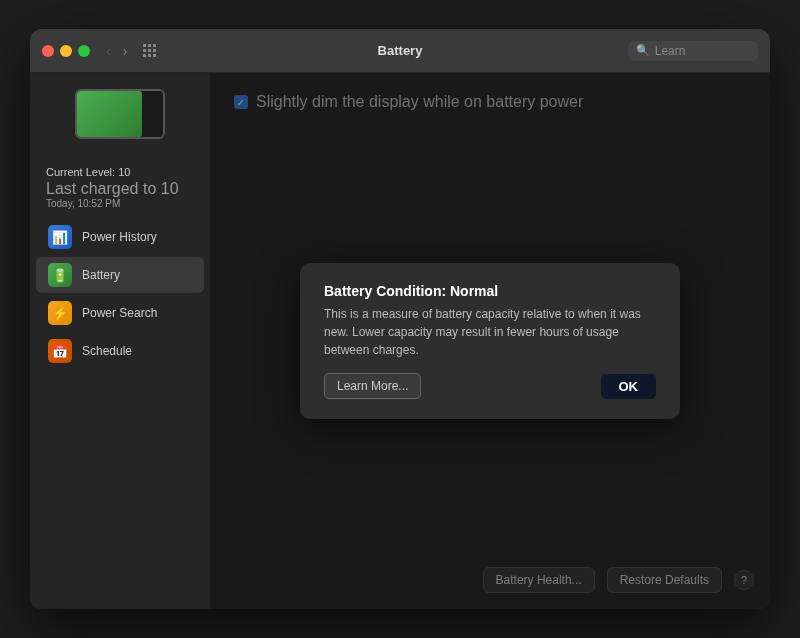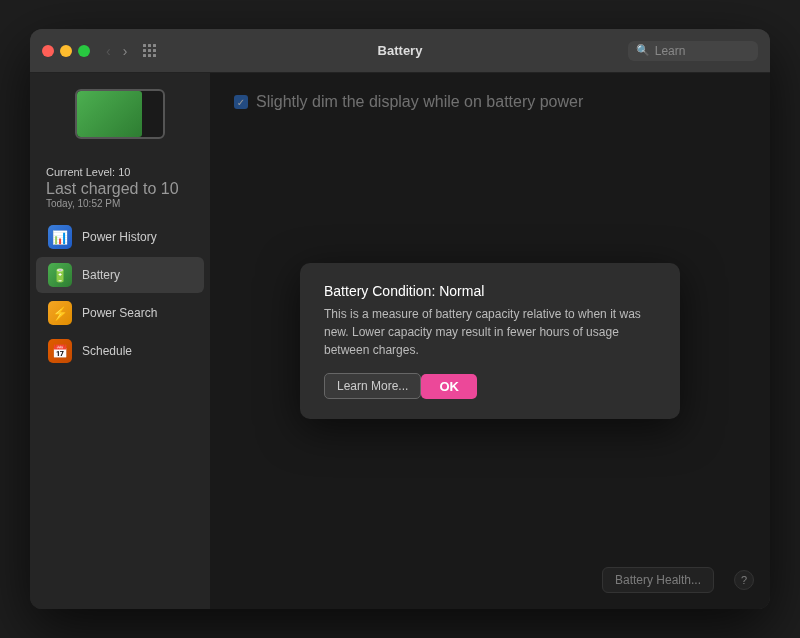--- a/index.html
+++ b/index.html
@@ -275,21 +275,21 @@
     .checkbox-label {
       color: #bbb;
       font-size: 16px;
     }
     .bottom-bar {
       position: absolute;
       bottom: 16px;
       right: 16px;
       display: flex;
       align-items: center;
-      gap: 20px;
+      gap: 12px;
     }
     .btn-secondary {
       background: #3a3a3a;
       border: 1px solid #555;
       border-radius: 6px;
       color: #ccc;
       font-size: 12px;
       padding: 5px 12px;
       cursor: pointer;
     }
@@ -319,45 +319,46 @@
     .modal {
       background: #2e2e2e;
       border-radius: 10px;
       padding: 20px 24px;
       width: 380px;
       box-shadow: 0 10px 40px rgba(0,0,0,0.6);
     }
     .modal-section-title {
       color: #fff;
       font-size: 14px;
-      font-weight: 400;
+      font-weight: 700;
       margin-bottom: 6px;
     }
     .modal-text {
       color: #bbb;
       font-size: 12px;
       line-height: 1.5;
       margin-bottom: 14px;
     }
     .modal-actions {
       display: flex;
       align-items: center;
+      justify-content: space-between;
       margin-top: 10px;
     }
     .btn-learn-more {
       background: #3a3a3a;
       border: 1px solid #666;
       border-radius: 5px;
       color: #ccc;
       font-size: 12px;
       padding: 5px 12px;
       cursor: pointer;
     }
     .btn-ok {
-      background: #ec4899;
+      background: #0f172a;
       border: none;
       border-radius: 5px;
       color: #fff;
       font-size: 13px;
       font-weight: 600;
       padding: 5px 18px;
       cursor: pointer;
     }
   </style>
 </head>
@@ -427,20 +428,21 @@
     </div>
 
     <div class="right-panel">
       <div class="checkbox-row">
         <div class="checkbox-fake">✓</div>
         <span class="checkbox-label">Slightly dim the display while on battery power</span>
       </div>
 
       <div class="bottom-bar">
         <button class="btn-secondary">Battery Health...</button>
+        <button class="btn-secondary">Restore Defaults</button>
         <div class="question-btn">?</div>
       </div>
 
       <div class="modal-overlay">
         <div class="modal">
           <div class="modal-section-title">Battery Condition: Normal</div>
           <div class="modal-text">This is a measure of battery capacity relative to when it was new. Lower capacity may result in fewer hours of usage between charges.</div>
           <div class="modal-actions">
             <button class="btn-learn-more">Learn More...</button>
             <button class="btn-ok">OK</button>

